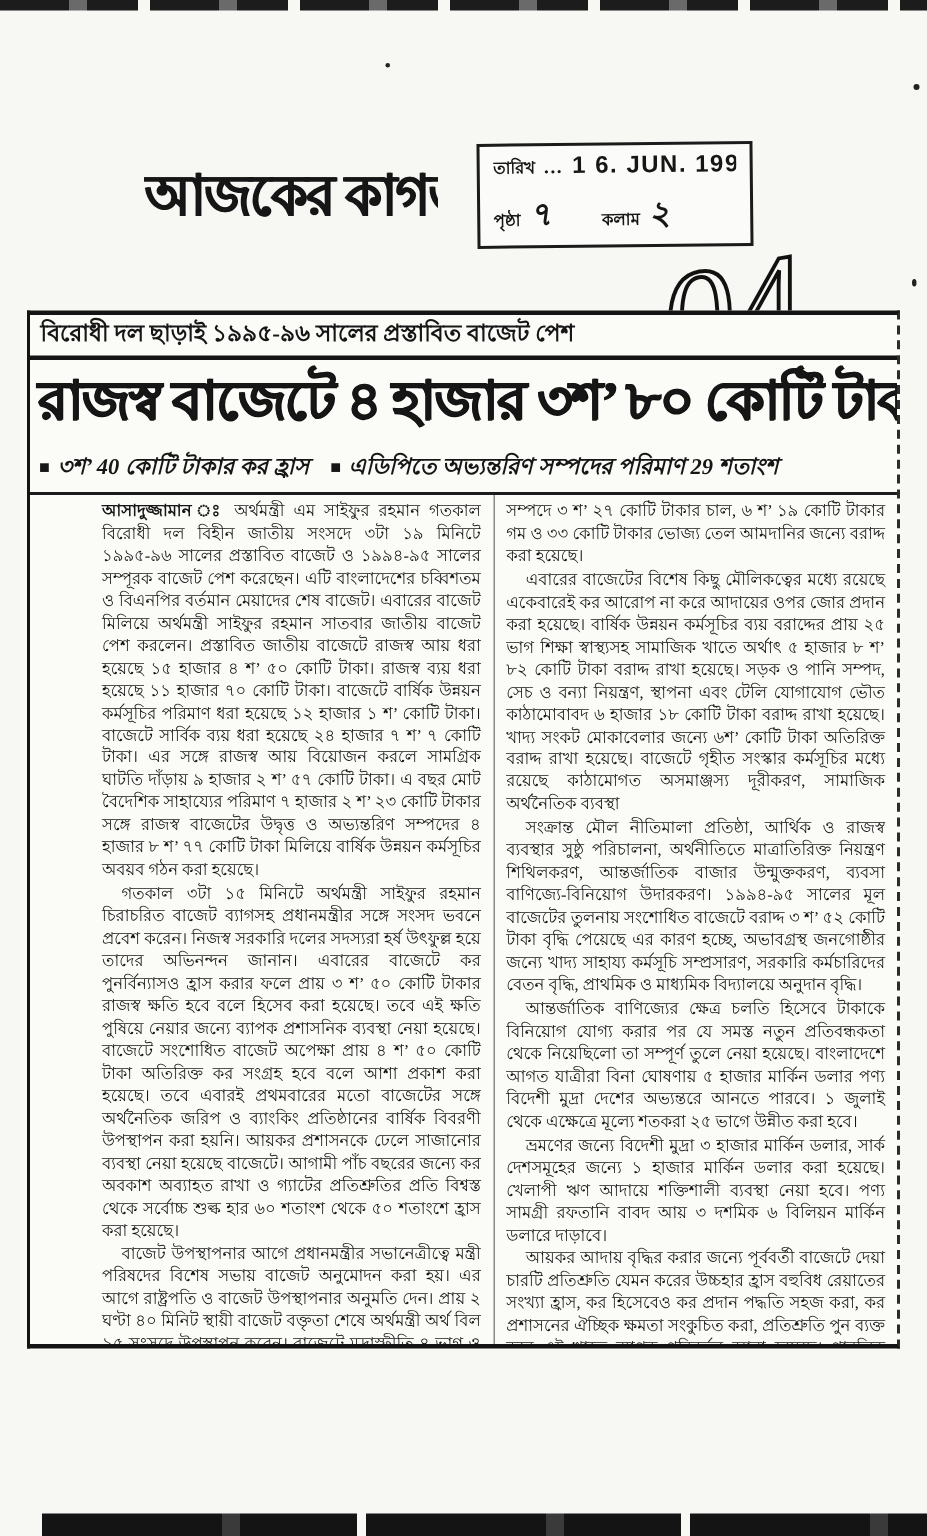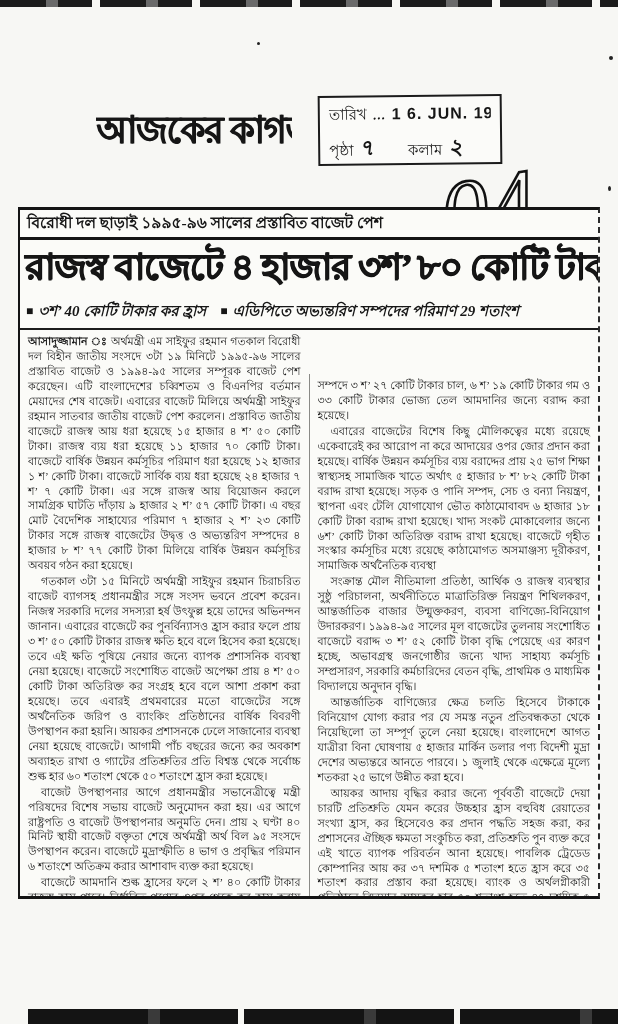--- a/index.html
+++ b/index.html
@@ -28,21 +28,21 @@
     transform:scaleY(1.08);
   }
   
   .stamp{
     position:absolute;left:318px;top:95px;width:184px;height:70px;
     border:2px solid #1b1b1b;background:#fbfbf9;
     padding:5px 9px;box-sizing:border-box;
     transform:rotate(-0.6deg);
   }
   .stamp-row{display:flex;align-items:baseline;gap:6px;overflow:hidden;white-space:nowrap;}
-  .stamp-label{font-size:15px;font-weight:normal;}
+  .stamp-label{font-size:11px;font-weight:bold;}
   .stamp-dots{font-size:13px;font-weight:bold;letter-spacing:1px;}
   .stamp-date{font-family:"Liberation Sans",sans-serif;font-size:16px;font-weight:bold;letter-spacing:1px;}
   .stamp-hand{font-size:22px;font-style:italic;font-weight:bold;transform:rotate(-6deg);display:inline-block;}
   .stamp-gap{width:22px;display:inline-block;}
   
   .mark04{position:absolute;left:436px;top:140px;width:120px;height:128px;}
   
   .article{
     position:absolute;left:18px;top:207px;width:582px;height:692px;
     border-top:3px solid #141414;border-left:2px solid #141414;
@@ -61,26 +61,26 @@
     text-shadow:1px 0 0 #111, 0 1px 0 #111;
   }
   .subheads{
     flex:0 0 33px;display:flex;align-items:center;gap:14px;
     font-size:15px;font-weight:bold;font-style:italic;
     border-bottom:2px solid #1c1c1c;padding:0 6px;
     white-space:nowrap;overflow:hidden;
   }
   .subhead-item{display:flex;align-items:center;gap:5px;}
   .subhead-bullet{font-style:normal;font-size:12px;}
-  .body-cols{flex:1;display:flex;overflow:hidden;}
+  .body-cols{flex:1;display:flex;overflow:hidden;padding-left:40px;}
   .col{
     flex:1;padding:4px 8px 2px 8px;overflow:hidden;
     font-size:11px;line-height:1.36;text-align:justify;
   }
-  .col-right{border-left:1px solid #8a8a86;margin-top:44px;}
+  .col-right{border-left:1px solid #8a8a86;}
   .col p{margin:0 0 1px 0;text-indent:13px;}
   .col p.first{text-indent:0;}
   .byline{font-weight:bold;}
 </style>
 </head>
 <body>
 
 <div class="scan-band-top"></div>
 <div class="scan-band-bottom"></div>
 <div class="speck" style="left:257px;top:42px;width:3px;height:3px;"></div>
@@ -130,18 +130,19 @@
       <p class="first"><span class="byline">আসাদুজ্জামান ঃ</span> <span>অর্থমন্ত্রী এম সাইফুর রহমান গতকাল বিরোধী দল বিহীন জাতীয় সংসদে ৩টা ১৯ মিনিটে ১৯৯৫-৯৬ সালের প্রস্তাবিত বাজেট ও ১৯৯৪-৯৫ সালের সম্পূরক বাজেট পেশ করেছেন। এটি বাংলাদেশের চব্বিশতম ও বিএনপির বর্তমান মেয়াদের শেষ বাজেট। এবারের বাজেট মিলিয়ে অর্থমন্ত্রী সাইফুর রহমান সাতবার জাতীয় বাজেট পেশ করলেন। প্রস্তাবিত জাতীয় বাজেটে রাজস্ব আয় ধরা হয়েছে ১৫ হাজার ৪ শ’ ৫০ কোটি টাকা। রাজস্ব ব্যয় ধরা হয়েছে ১১ হাজার ৭০ কোটি টাকা। বাজেটে বার্ষিক উন্নয়ন কর্মসূচির পরিমাণ ধরা হয়েছে ১২ হাজার ১ শ’ কোটি টাকা। বাজেটে সার্বিক ব্যয় ধরা হয়েছে ২৪ হাজার ৭ শ’ ৭ কোটি টাকা। এর সঙ্গে রাজস্ব আয় বিয়োজন করলে সামগ্রিক ঘাটতি দাঁড়ায় ৯ হাজার ২ শ’ ৫৭ কোটি টাকা। এ বছর মোট বৈদেশিক সাহায্যের পরিমাণ ৭ হাজার ২ শ’ ২৩ কোটি টাকার সঙ্গে রাজস্ব বাজেটের উদ্বৃত্ত ও অভ্যন্তরিণ সম্পদের ৪ হাজার ৮ শ’ ৭৭ কোটি টাকা মিলিয়ে বার্ষিক উন্নয়ন কর্মসূচির অবয়ব গঠন করা হয়েছে।</span></p>
       <p>গতকাল ৩টা ১৫ মিনিটে অর্থমন্ত্রী সাইফুর রহমান চিরাচরিত বাজেট ব্যাগসহ প্রধানমন্ত্রীর সঙ্গে সংসদ ভবনে প্রবেশ করেন। নিজস্ব সরকারি দলের সদস্যরা হর্ষ উৎফুল্ল হয়ে তাদের অভিনন্দন জানান। এবারের বাজেটে কর পুনর্বিন্যাসও হ্রাস করার ফলে প্রায় ৩ শ’ ৫০ কোটি টাকার রাজস্ব ক্ষতি হবে বলে হিসেব করা হয়েছে। তবে এই ক্ষতি পুষিয়ে নেয়ার জন্যে ব্যাপক প্রশাসনিক ব্যবস্থা নেয়া হয়েছে। বাজেটে সংশোধিত বাজেট অপেক্ষা প্রায় ৪ শ’ ৫০ কোটি টাকা অতিরিক্ত কর সংগ্রহ হবে বলে আশা প্রকাশ করা হয়েছে। তবে এবারই প্রথমবারের মতো বাজেটের সঙ্গে অর্থনৈতিক জরিপ ও ব্যাংকিং প্রতিষ্ঠানের বার্ষিক বিবরণী উপস্থাপন করা হয়নি। আয়কর প্রশাসনকে ঢেলে সাজানোর ব্যবস্থা নেয়া হয়েছে বাজেটে। আগামী পাঁচ বছরের জন্যে কর অবকাশ অব্যাহত রাখা ও গ্যাটের প্রতিশ্রুতির প্রতি বিশ্বস্ত থেকে সর্বোচ্চ শুল্ক হার ৬০ শতাংশ থেকে ৫০ শতাংশে হ্রাস করা হয়েছে।</p>
       <p>বাজেট উপস্থাপনার আগে প্রধানমন্ত্রীর সভানেত্রীত্বে মন্ত্রী পরিষদের বিশেষ সভায় বাজেট অনুমোদন করা হয়। এর আগে রাষ্ট্রপতি ও বাজেট উপস্থাপনার অনুমতি দেন। প্রায় ২ ঘণ্টা ৪০ মিনিট স্থায়ী বাজেট বক্তৃতা শেষে অর্থমন্ত্রী অর্থ বিল ৯৫ সংসদে উপস্থাপন করেন। বাজেটে মুদ্রাস্ফীতি ৪ ভাগ ও প্রবৃদ্ধির পরিমান ৬ শতাংশে অতিক্রম করার আশাবাদ ব্যক্ত করা হয়েছে।</p>
       <p>বাজেটে আমদানি শুল্ক হ্রাসের ফলে ২ শ’ ৪০ কোটি টাকার রাজস্ব হ্রাস পাবে। নির্ধারিত পণ্যের ওপর থেকে কর হ্রাস করায় কর বাবদ রাজস্ব ক্ষতি হবে ৩৯ কোটি টাকা। আয়কর খাতে পরিবর্তনের ফলে রাজস্ব ক্ষতি হবে ৭১ কোটি টাকা। বাজেটে আয়কর থেকে প্রাপ্তি ধরা হয়েছে ১ হাজার ৬ শ’ ৩৫ কোটি টাকা। আমদানি রফতানি শুল্ক বাবদ প্রাপ্তি ৪ হাজার ৭০ কোটি টাকা। মূল্য সংযোজন কর বাবদ ৩ হাজার ৬ শ’ ২৯ কোটি টাকা। মোট কর সমূহ হতে প্রাপ্তি ধরা হয়েছে ১২ হাজার ২শ ৫ কোটি টাকা কর ব্যতীত প্রাপ্তি ধরা হয়েছে ৩ হাজার ২ শ’ কোটি টাকা। বার্ষিক উন্নয়ন কর্মসূচিতে সর্বোচ্চ বরাদ্দ দেয়া হয়েছে পরিবহন খাতে ২ হাজার ৩শ’ ১৯ কোটি টাকা। শিল্প ও ধর্ম খাতে ১ হাজার ৬ শ ৫ কোটি ২৯ লাখ টাকা। পল্লী উন্নয়ন ও প্রতিষ্ঠানের জন্যে ৮শ’ ৪ কোটি টাকা। প্রতিরক্ষা খাতে রাজস্ব ব্যয় ধরা হয়েছে ১ হাজার ৯ শ’ ৩৪ কোটি ৬৭ লাখ টাকা। শিক্ষা খাতে সর্বোচ্চ রাজস্ব ব্যয় ধরা হয়েছে ২ হাজার ১ শ’ ৪৪ কোটি ৯১ লাখ টাকা। উভয় খাতে সংশোধিত বাজেট বরাদ্দ ছিলো প্রতিরক্ষা খাতে ১ হাজার ৮ শ’ ৮৬ কোটি ৭৮ লাখ টাকা। শিক্ষা খাতে ২ হাজার ৭ কোটি ৭৩ লাখ টাকা। রাজস্ব বাজেটে বেতন ভাতাও আনুষঙ্গিক ব্যয় ধরা হয়েছে ৭ হাজার ১শ’ ২৯ কোটি টাকা। অভ্যন্তরিন সুদ পরিশোধ ব্যয় ধরা হয়েছে ৬ শ’ ৩৭ কোটি ৮৬ লাখ টাকা। বৈদেশিক ঋণের সুদ ধরা হয়েছে ৬ শ’ ৫০ কোটি টাকা। বৈদেশিক সাহায্য সূত্রে খাদ্য আমদানির জন্যে ৬শ’ ৪৭ কোটি টাকা বরাদ্দ রাখা হয়েছে। এ ছাড়াও নিজস্ব___</p>
     </div>
     <div class="col col-right">
       <p class="first">সম্পদে ৩ শ’ ২৭ কোটি টাকার চাল, ৬ শ’ ১৯ কোটি টাকার গম ও ৩৩ কোটি টাকার ভোজ্য তেল আমদানির জন্যে বরাদ্দ করা হয়েছে।</p>
       <p>এবারের বাজেটের বিশেষ কিছু মৌলিকত্বের মধ্যে রয়েছে একেবারেই কর আরোপ না করে আদায়ের ওপর জোর প্রদান করা হয়েছে। বার্ষিক উন্নয়ন কর্মসূচির ব্যয় বরাদ্দের প্রায় ২৫ ভাগ শিক্ষা স্বাস্থ্যসহ সামাজিক খাতে অর্থাৎ ৫ হাজার ৮ শ’ ৮২ কোটি টাকা বরাদ্দ রাখা হয়েছে। সড়ক ও পানি সম্পদ, সেচ ও বন্যা নিয়ন্ত্রণ, স্থাপনা এবং টেলি যোগাযোগ ভৌত কাঠামোবাবদ ৬ হাজার ১৮ কোটি টাকা বরাদ্দ রাখা হয়েছে। খাদ্য সংকট মোকাবেলার জন্যে ৬শ’ কোটি টাকা অতিরিক্ত বরাদ্দ রাখা হয়েছে। বাজেটে গৃহীত সংস্কার কর্মসূচির মধ্যে রয়েছে কাঠামোগত অসমাঞ্জস্য দূরীকরণ, সামাজিক অর্থনৈতিক ব্যবস্থা</p>
       <p>সংক্রান্ত মৌল নীতিমালা প্রতিষ্ঠা, আর্থিক ও রাজস্ব ব্যবস্থার সুষ্ঠু পরিচালনা, অর্থনীতিতে মাত্রাতিরিক্ত নিয়ন্ত্রণ শিথিলকরণ, আন্তর্জাতিক বাজার উন্মুক্তকরণ, ব্যবসা বাণিজ্যে-বিনিয়োগ উদারকরণ। ১৯৯৪-৯৫ সালের মূল বাজেটের তুলনায় সংশোধিত বাজেটে বরাদ্দ ৩ শ’ ৫২ কোটি টাকা বৃদ্ধি পেয়েছে এর কারণ হচ্ছে, অভাবগ্রস্থ জনগোষ্ঠীর জন্যে খাদ্য সাহায্য কর্মসূচি সম্প্রসারণ, সরকারি কর্মচারিদের বেতন বৃদ্ধি, প্রাথমিক ও মাধ্যমিক বিদ্যালয়ে অনুদান বৃদ্ধি।</p>
       <p>আন্তর্জাতিক বাণিজ্যের ক্ষেত্র চলতি হিসেবে টাকাকে বিনিয়োগ যোগ্য করার পর যে সমস্ত নতুন প্রতিবন্ধকতা থেকে নিয়েছিলো তা সম্পূর্ণ তুলে নেয়া হয়েছে। বাংলাদেশে আগত যাত্রীরা বিনা ঘোষণায় ৫ হাজার মার্কিন ডলার পণ্য বিদেশী মুদ্রা দেশের অভ্যন্তরে আনতে পারবে। ১ জুলাই থেকে এক্ষেত্রে মূল্যে শতকরা ২৫ ভাগে উন্নীত করা হবে।</p>
+      <p>ভ্রমণের জন্যে বিদেশী মুদ্রা ৩ হাজার মার্কিন ডলার, সার্ক দেশসমূহের জন্যে ১ হাজার মার্কিন ডলার করা হয়েছে। খেলাপী ঋণ আদায়ে শক্তিশালী ব্যবস্থা নেয়া হবে। পণ্য সামগ্রী রফতানি বাবদ আয় ৩ দশমিক ৬ বিলিয়ন মার্কিন ডলারে দাড়াবে।</p>
       <p>আয়কর আদায় বৃদ্ধির করার জন্যে পূর্ববর্তী বাজেটে দেয়া চারটি প্রতিশ্রুতি যেমন করের উচ্চহার হ্রাস বহুবিধ রেয়াতের সংখ্যা হ্রাস, কর হিসেবেও কর প্রদান পদ্ধতি সহজ করা, কর প্রশাসনের ঐচ্ছিক ক্ষমতা সংকুচিত করা, প্রতিশ্রুতি পুন ব্যক্ত করে এই খাতে ব্যাপক পরিবর্তন আনা হয়েছে। পাবলিক ট্রেডেড কোম্পানির আয় কর ৩৭ দশমিক ৫ শতাংশ হতে হ্রাস করে ৩৫ শতাংশ করার প্রস্তাব করা হয়েছে। ব্যাংক ও অর্থলগ্নীকারী প্রতিষ্ঠানে বিদ্যমান আয়কর হার ৫০ শতাংশ হতে ৪৭ দশমিক ৫ শতাংশ হ্রাস করার প্রস্তাব করছি। গত পাঁচ বছরের নির্মিত গৃহ সম্পত্তি হতে উদ্ভূত আয় থেকে বৎসরে ৩০ হাজার টাকা রেয়াত বৃদ্ধি করে ৩৬ হাজার টাকাও আরো পাঁচ বছর সম্প্রসারিত করা হয়েছে।</p>
 
     </div>
   </div>
 
 </div>
 
 </body></html>

